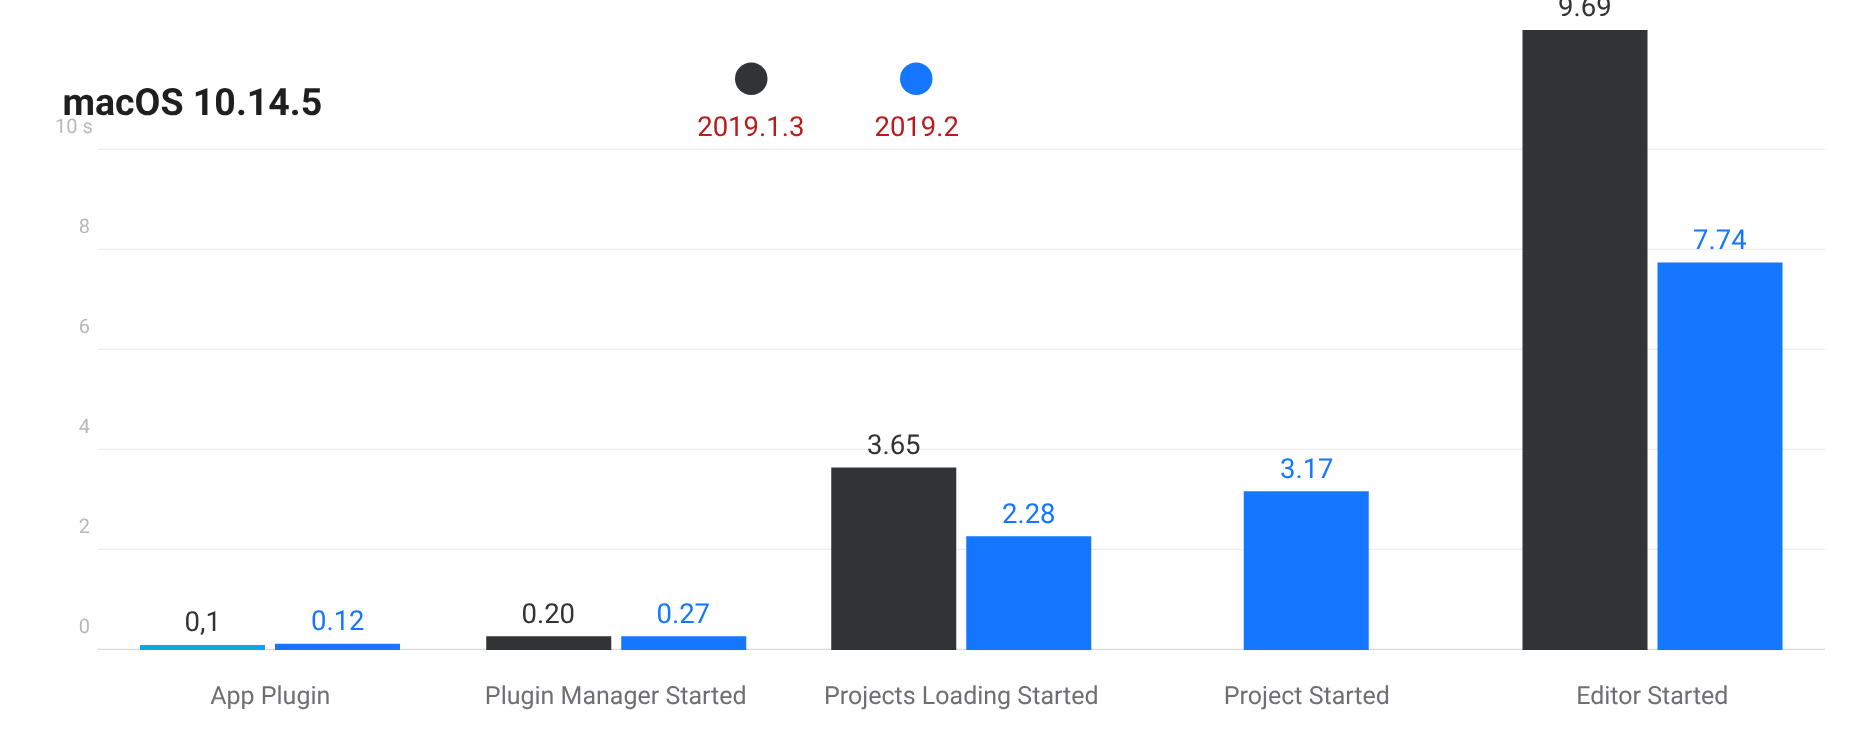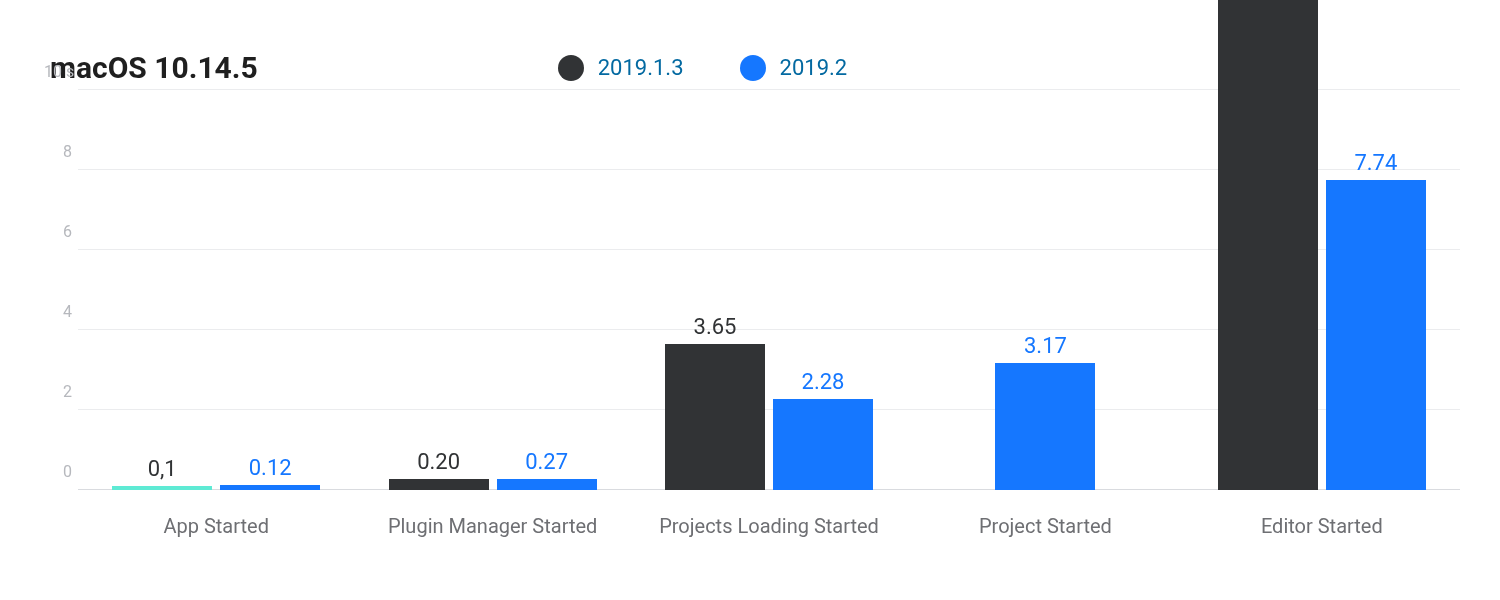--- a/index.html
+++ b/index.html
@@ -34,21 +34,22 @@
     display: flex;
     gap: 56px;
     align-items: center;
     margin-left: 300px;
   }
   .legend-item {
     display: flex;
     align-items: center;
     gap: 14px;
     font-size: 22px;
-    color: #0369a1;
+    color: #b91c1c;
+    flex-direction: column;
   }
   .swatch {
     width: 26px; height: 26px; border-radius: 50%;
   }
 
   .plot {
     position: relative;
     height: 400px; 
     margin-left: 28px;  
   }
@@ -152,28 +153,28 @@
         <div class="gridline" style="bottom: 240px;"></div>
         <div class="ytick" style="bottom: 240px;">6</div>
         <div class="gridline" style="bottom: 320px;"></div>
         <div class="ytick" style="bottom: 320px;">8</div>
         <div class="gridline" style="bottom: 400px;"></div>
         <div class="ytick" style="bottom: 400px;">10 s</div>
       </div>
     <div class="groups" id="groups">
         <div class="group">
           <div class="bars">
-            <div class="bar dark very-thin" style="height: 4px; background: #5eead4;">
+            <div class="bar dark very-thin" style="height: 4px; background: #0ea5e9;">
               <div class="val">0,1</div>
             </div>
             <div class="bar blue very-thin" style="height: 4.8px; background: rgb(21, 119, 255);">
               <div class="val">0.12</div>
             </div>
           </div>
-          <div class="xlabel">App Started</div>
+          <div class="xlabel">App Plugin</div>
         </div>
         <div class="group">
           <div class="bars">
             <div class="bar dark very-thin" style="height: 11.2px; background: rgb(49, 51, 53);">
               <div class="val">0.20</div>
             </div>
             <div class="bar blue very-thin" style="height: 10.8px; background: rgb(21, 119, 255);">
               <div class="val">0.27</div>
             </div>
           </div>

